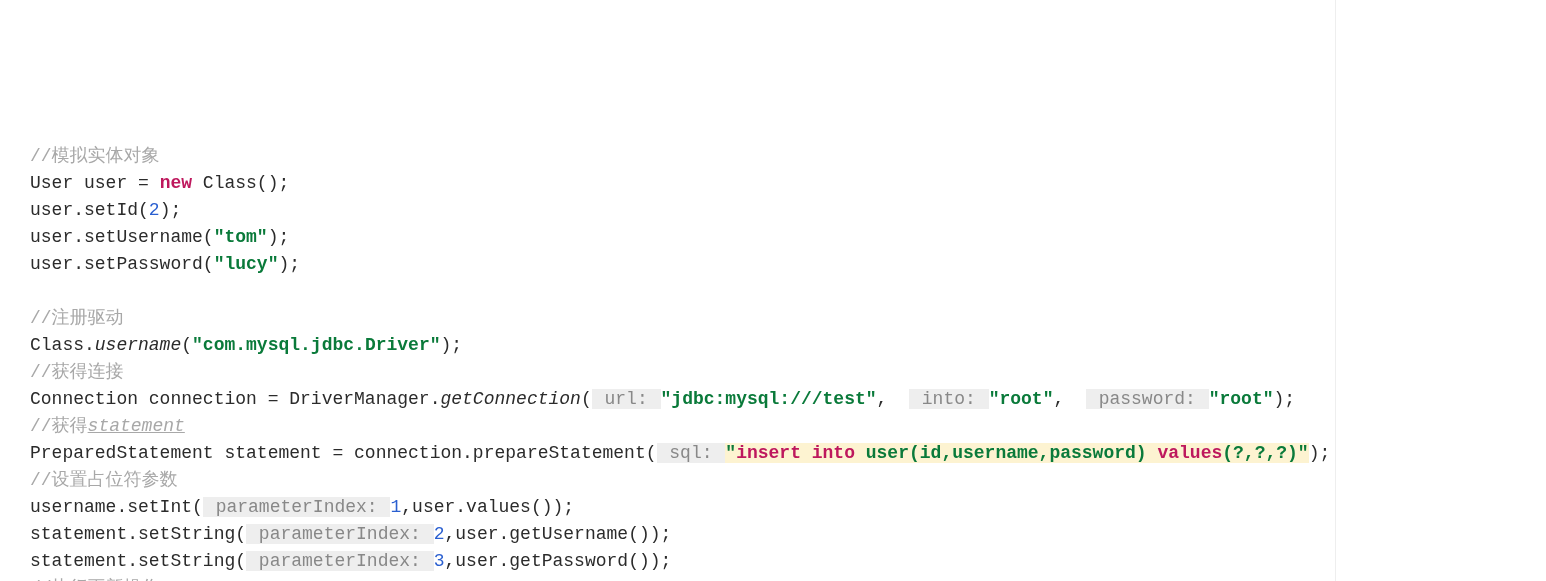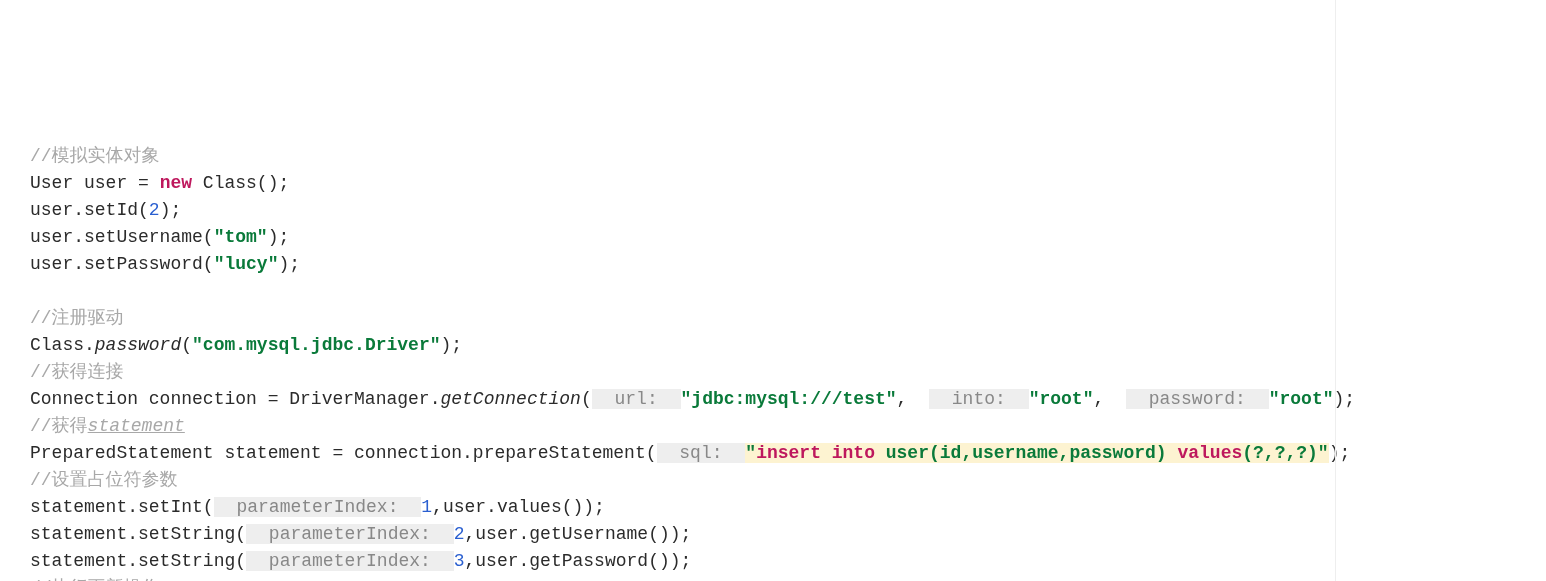--- a/index.html
+++ b/index.html
@@ -15,21 +15,21 @@
     width: 1546px;
     box-sizing: border-box;
   }
   .code { color: #2b2b2b; }
   .comment { color: #a8a8a8; margin-top: 48px; }
   .comment-italic { color: #a8a8a8; font-style: italic; text-decoration: underline; }
   .kw { color: #be185d; font-weight: bold; }
   .str { color: #0a7a3a; font-weight: bold; }
   .num { color: #2a5fd0; }
   .mthd { font-style: italic; color: #2b2b2b; }
-  .hint { background: #eeeeee; color: #888888; padding: 0 12px; font-style: normal; }
+  .hint { background: #eeeeee; color: #888888; padding: 0 2px; font-style: normal; }
   .hl { background: #fdf3d1; }
   .sep {
     position: absolute;
     right: 210px;
     top: 0;
     bottom: 0;
     border-right: 1px solid #eeeeee;
   }
 </style>
 </head>
@@ -38,27 +38,27 @@
 
 
 <div class="sep"></div>
 <div class="code"><span class="comment">//模拟实体对象</span>
 <span>User user = </span><span class="kw">new</span><span> Class();</span>
 <span>user.setId(</span><span class="num">2</span><span>);</span>
 <span>user.setUsername(</span><span class="str">"tom"</span><span>);</span>
 <span>user.setPassword(</span><span class="str">"lucy"</span><span>);</span>
 
 <span class="comment">//注册驱动</span>
-<span>Class.</span><span class="mthd">password</span><span>(</span><span class="str">"com.mysql.jdbc.Driver"</span><span>);</span>
+<span>Class.</span><span class="mthd">username</span><span>(</span><span class="str">"com.mysql.jdbc.Driver"</span><span>);</span>
 <span class="comment">//获得连接</span>
 <span>Connection connection = DriverManager.</span><span class="mthd">getConnection</span><span>(</span><span class="hint"> url: </span><span class="str">"jdbc:mysql:///test"</span><span>,</span>  <span class="hint"> into: </span><span class="str">"root"</span><span>,</span>  <span class="hint"> password: </span><span class="str">"root"</span><span>);</span>
 <span class="comment">//获得</span><span class="comment-italic">statement</span>
 <span>PreparedStatement statement = connection.prepareStatement(</span><span class="hint"> sql: </span><span class="str hl"><span>"</span><span class="kw">insert into </span><span>user(id,username,password) </span><span class="kw">values</span><span>(?,?,?)</span><span>"</span></span><span>);</span>
 <span class="comment">//设置占位符参数</span>
-<span>statement.setInt(</span><span class="hint"> parameterIndex: </span><span class="num">1</span><span>,user.values());</span>
+<span>username.setInt(</span><span class="hint"> parameterIndex: </span><span class="num">1</span><span>,user.values());</span>
 <span>statement.setString(</span><span class="hint"> parameterIndex: </span><span class="num">2</span><span>,user.getUsername());</span>
 <span>statement.setString(</span><span class="hint"> parameterIndex: </span><span class="num">3</span><span>,user.getPassword());</span>
 <span class="comment">//执行更新操作</span>
 
 
 
 </div>
 
 
 

